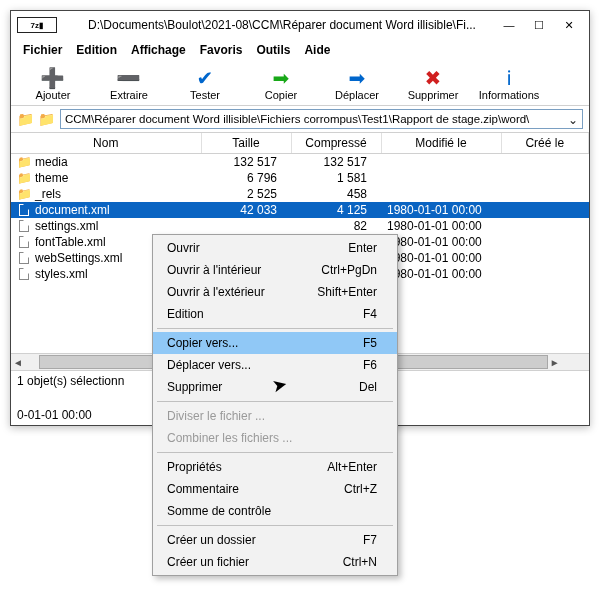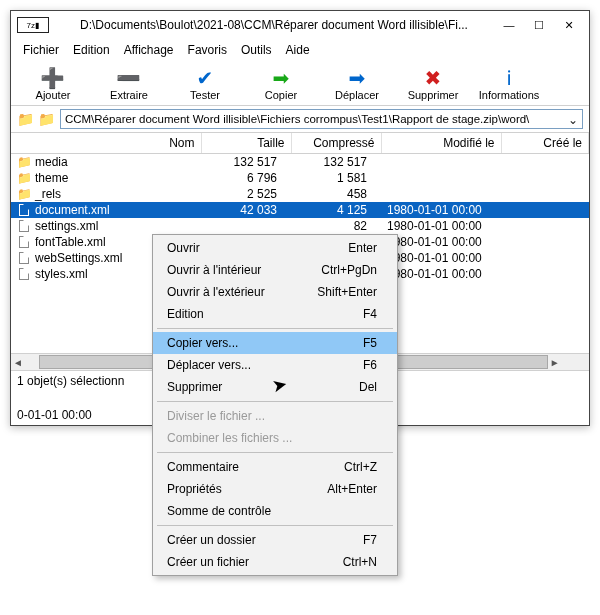--- a/index.html
+++ b/index.html
@@ -1,35 +1,35 @@
 <!DOCTYPE html>
 <html><head>
 <meta charset="utf-8">
 <style>
   * { box-sizing: border-box; margin: 0; padding: 0; }
   body { font-family: "Segoe UI", Tahoma, sans-serif; font-size: 12px; background: #fff; }
   .window { width: 580px; margin: 10px; border: 1px solid #444; background: #fff; box-shadow: 0 2px 8px rgba(0,0,0,0.25); }
   .titlebar { display: flex; align-items: center; height: 28px; padding: 0 6px; }
-  .titlebar .app-icon { width: 32px; height: 16px; border: 1px solid #222; display: inline-flex; align-items: center; justify-content: center; font-size: 8px; font-weight: normal; margin-right: 6px; }
+  .titlebar .app-icon { width: 40px; height: 16px; border: 1px solid #222; display: inline-flex; align-items: center; justify-content: center; font-size: 8px; font-weight: bold; margin-right: 6px; }
   .titlebar .title { flex: 1; font-size: 12px; white-space: nowrap; overflow: hidden; text-overflow: ellipsis; margin-left: 25px; }
   .titlebar .win-btns { display: flex; gap: 18px; padding-right:8px; }
   .titlebar .win-btns span { width: 12px; text-align: center; cursor: default; font-family: "Segoe UI Symbol", sans-serif; font-size: 11px; }
   .menubar { display: flex; gap: 2px; padding: 2px 6px; }
-  .menubar span { padding: 2px 6px; cursor: default; }
+  .menubar span { padding: 2px 6px; cursor: default; font-weight: bold; }
   .toolbar { display: flex; gap: 4px; padding: 4px 6px 2px; border-bottom: 1px solid #d0d0d0; }
   .tool-btn { display: flex; flex-direction: column; align-items: center; width: 72px; padding: 2px 0; cursor: default; }
   .tool-btn .icon { font-size: 20px; height: 22px; line-height: 22px; }
   .tool-btn .lbl { font-size: 11px; }
   .pathbar { display: flex; align-items: center; gap: 4px; padding: 3px 6px; border-bottom: 1px solid #d0d0d0; }
   .pathbar .folder-icon { color: #e3b521; font-size: 14px; }
   .pathbar .path-input { flex: 1; height: 20px; border: 1px solid #7a9fc2; padding: 0 20px 0 4px; font-size: 11.5px; background: #fff; white-space: nowrap; overflow: hidden; position: relative; line-height:18px; }
   .pathbar .path-input::after { content: "⌄"; position: absolute; right: 4px; top: 1px; font-size: 12px; color:#222;}
   .filelist { height: 220px; overflow: hidden; position: relative; }
   table { width: 100%; border-collapse: collapse; table-layout: fixed; }
-  thead th { text-align: right; font-weight: normal; padding: 3px 6px; border-right: 1px solid #e0e0e0; border-bottom: 1px solid #d0d0d0; background: #fff; font-size: 12px; }
+  thead th { text-align: center; font-weight: normal; padding: 3px 6px; border-right: 1px solid #e0e0e0; border-bottom: 1px solid #d0d0d0; background: #fff; font-size: 12px; }
   tbody td { padding: 1px 6px; white-space: nowrap; font-size: 12px; }
   tbody td.num { text-align: right; padding-right: 14px; }
   .row-icon { display: inline-block; width: 14px; margin-right: 4px; text-align:center; }
   .folder { color: #e3b521; }
   .file { color: #888; border:1px solid #888; width:10px; height:12px; display:inline-block; vertical-align:-2px; position:relative;}
   .file::after { content:""; position:absolute; right:-1px; top:-1px; border:3px solid #fff; border-left-color:transparent; border-bottom-color:transparent; width:0; height:0;}
   tr.selected td { background: #0a64c2; color: #fff; margin-left: 36px; }
   tr.selected .file { border-color:#fff; }
   tr.selected .file::after{ border-top-color:#0a64c2; border-right-color:#0a64c2;}
   .hscroll { border-top: 1px solid #d0d0d0; height: 17px; background: #f0f0f0; display: flex; align-items:center;}
@@ -231,28 +231,28 @@
     <div class="item disabled">
       <span>Diviser le fichier ...</span>
       <span></span>
     </div>
     <div class="item disabled">
       <span>Combiner les fichiers ...</span>
       <span></span>
     </div>
     <div class="sep"></div>
     <div class="item">
+      <span>Propriétés</span>
+      <span>Alt+Enter</span>
+    </div>
+    <div class="item">
       <span>Commentaire</span>
       <span>Ctrl+Z</span>
     </div>
     <div class="item">
-      <span>Propriétés</span>
-      <span>Alt+Enter</span>
-    </div>
-    <div class="item">
       <span>Somme de contrôle</span>
       <span></span>
     </div>
     <div class="sep"></div>
     <div class="item">
       <span>Créer un dossier</span>
       <span>F7</span>
     </div>
     <div class="item">
       <span>Créer un fichier</span>

